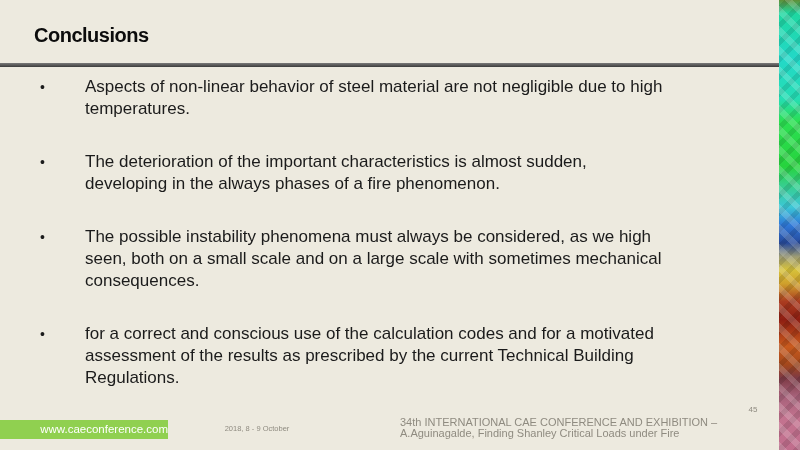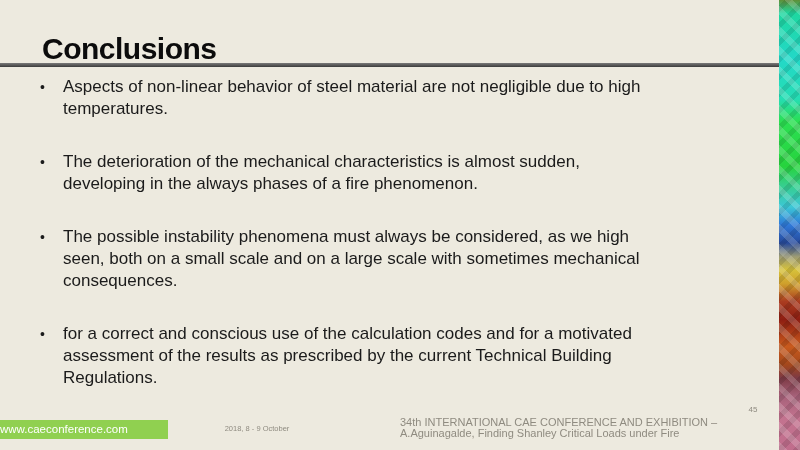--- a/index.html
+++ b/index.html
@@ -5,44 +5,44 @@
   html,body{margin:0;padding:0;}
   body{
     width:800px;height:450px;position:relative;overflow:hidden;
     background:#edeadf;
     font-family:"Liberation Sans","DejaVu Sans",sans-serif;
   }
   .slide{position:absolute;inset:0;}
 
   
   .title{
-    position:absolute;left:34px;top:24px;margin:8px;
-    font-size:30px;font-weight:700;color:#0c0c0c;letter-spacing:-0.5px;
+    position:absolute;left:34px;top:24px;margin:0;
+    font-size:20px;font-weight:700;color:#0c0c0c;letter-spacing:-0.5px;
   }
   .title-rule{
     position:absolute;left:0;top:63px;width:779px;height:4px;
     background:linear-gradient(#7a7a7a,#3c3c3c);
   }
 
   
   .content{position:absolute;left:40px;top:76px;right:30px;}
   .bullet-item{display:flex;margin-bottom:31px;}
   .bullet-marker{
     width:23px;flex:0 0 23px;font-size:14px;line-height:22px;color:#1b1b1b;
   }
-  .bullet-lines{flex:1;}
+  .bullet-lines{flex:1;margin-left:22px;}
   .bullet-line{
     font-size:17px;line-height:22px;color:#1b1b1b;white-space:nowrap;
   }
 
   
   .url-bar{
     position:absolute;left:0;top:420px;width:168px;height:19px;
     background:#90d050;color:#ffffff;font-size:11.5px;line-height:19px;
-    text-align:left;
+    text-align:right;
   }
   .footer-date{
     position:absolute;left:172px;top:424px;width:170px;
     font-size:7.5px;line-height:10px;color:#8f8b80;text-align:center;
   }
   .footer-conf{
     position:absolute;left:400px;top:417px;width:256px;
     font-size:11px;line-height:11px;color:#8f8b80;text-align:center;
   }
   .footer-conf div{white-space:nowrap;}
@@ -98,21 +98,21 @@
       <span class="bullet-marker">•</span>
       <div class="bullet-lines">
         <div class="bullet-line">Aspects of non-linear behavior of steel material are not negligible due to high</div>
         <div class="bullet-line">temperatures.</div>
       </div>
     </div>
 
     <div class="bullet-item">
       <span class="bullet-marker">•</span>
       <div class="bullet-lines">
-        <div class="bullet-line">The deterioration of the mechanical characteristics is almost sudden,</div>
+        <div class="bullet-line">The deterioration of the important characteristics is almost sudden,</div>
         <div class="bullet-line">developing in the always phases of a fire phenomenon.</div>
       </div>
     </div>
 
     <div class="bullet-item">
       <span class="bullet-marker">•</span>
       <div class="bullet-lines">
         <div class="bullet-line">The possible instability phenomena must always be considered, as we high</div>
         <div class="bullet-line">seen, both on a small scale and on a large scale with sometimes mechanical</div>
         <div class="bullet-line">consequences.</div>

